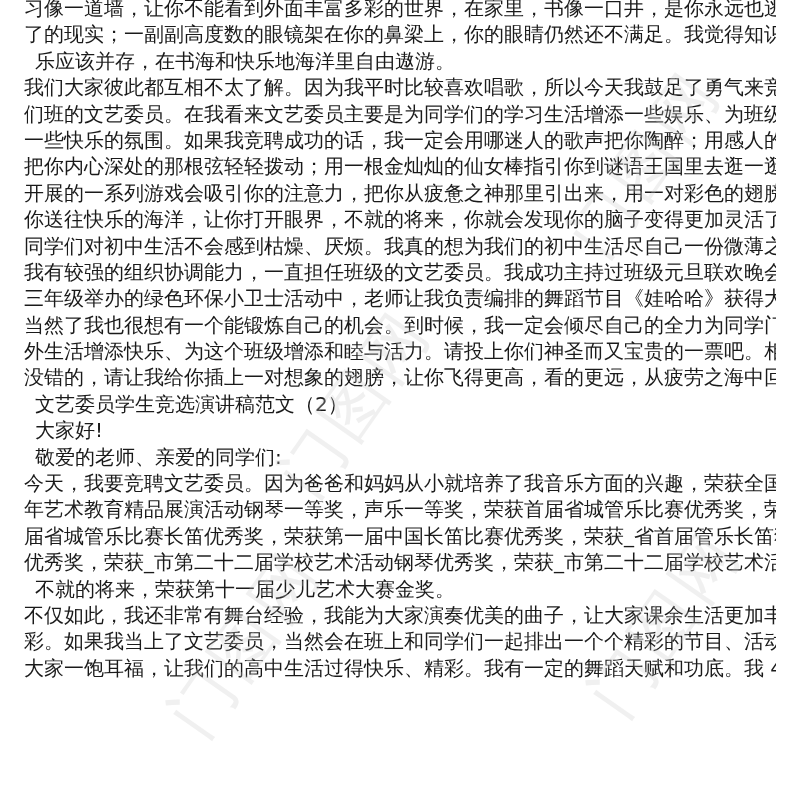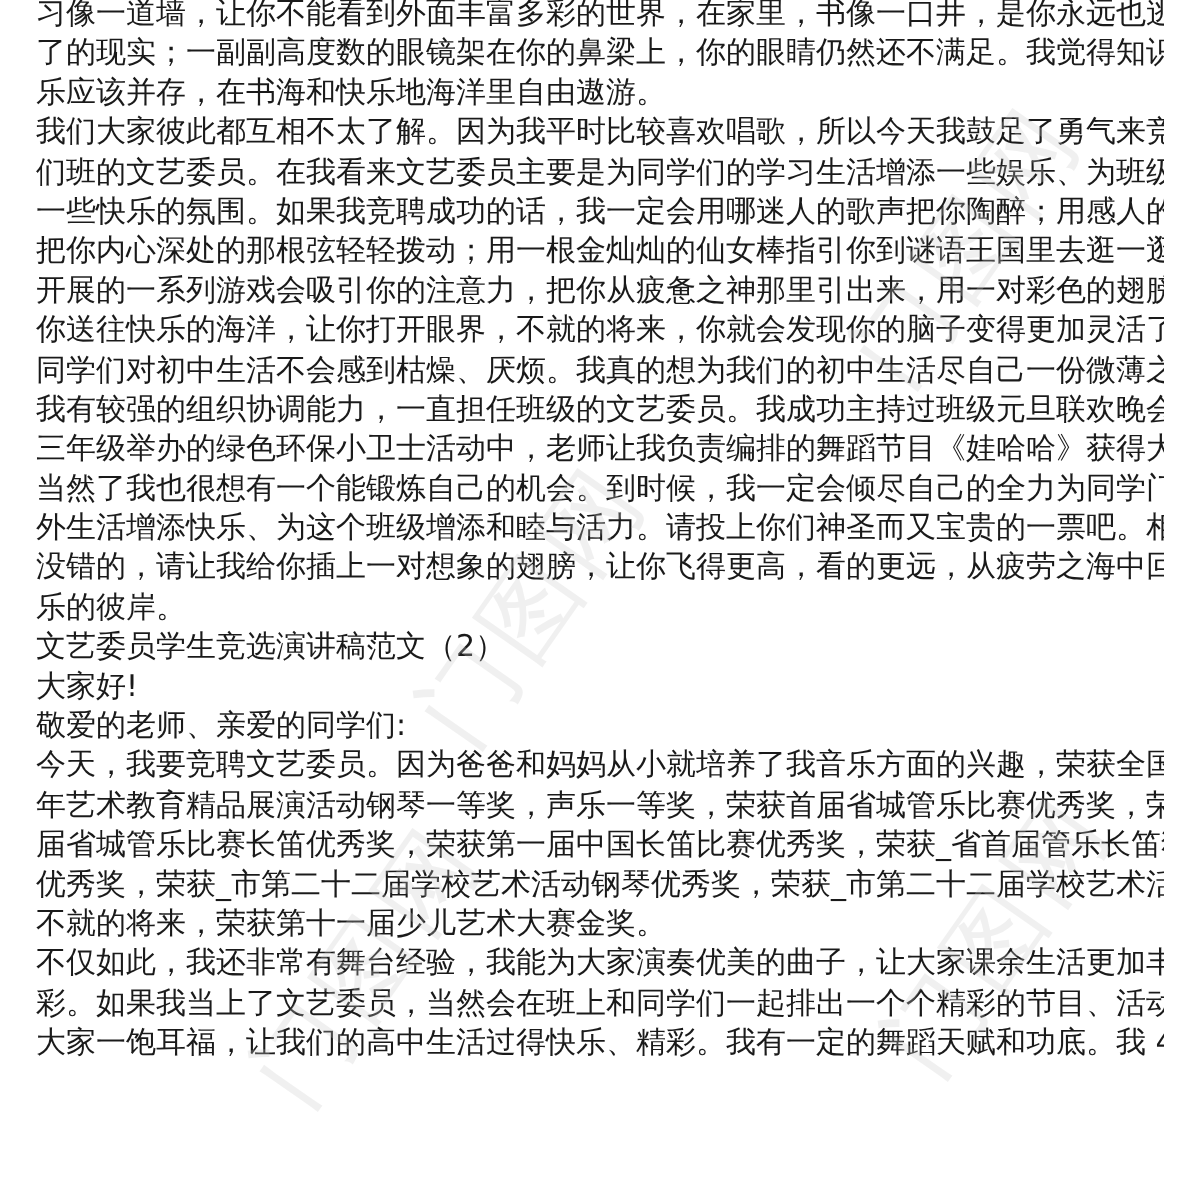--- a/index.html
+++ b/index.html
@@ -26,20 +26,21 @@
     line-height: 26.4px;
     font-size: 20px;
     white-space: nowrap;
     text-align: justify;
     text-align-last: justify;
     overflow: hidden;
     letter-spacing: 0px;
   }
   .line.short {
     text-align-last: left;
+    margin-left: 11px;
   }
   .watermark {
     position: absolute;
     font-size: 64px;
     color: rgba(200, 200, 200, 0.28);
     transform: rotate(-55deg);
     white-space: nowrap;
     pointer-events: none;
     font-family: "DejaVu Sans", sans-serif;
     letter-spacing: 6px;
@@ -57,21 +58,20 @@
   <div class="line">一些快乐的氛围。如果我竞聘成功的话，我一定会用哪迷人的歌声把你陶醉；用感人的文章</div>
   <div class="line">把你内心深处的那根弦轻轻拨动；用一根金灿灿的仙女棒指引你到谜语王国里去逛一逛。</div>
   <div class="line">开展的一系列游戏会吸引你的注意力，把你从疲惫之神那里引出来，用一对彩色的翅膀，把</div>
   <div class="line">你送往快乐的海洋，让你打开眼界，不就的将来，你就会发现你的脑子变得更加灵活了以便</div>
   <div class="line">同学们对初中生活不会感到枯燥、厌烦。我真的想为我们的初中生活尽自己一份微薄之力。</div>
   <div class="line">我有较强的组织协调能力，一直担任班级的文艺委员。我成功主持过班级元旦联欢晚会；在</div>
   <div class="line">三年级举办的绿色环保小卫士活动中，老师让我负责编排的舞蹈节目《娃哈哈》获得大家的</div>
   <div class="line">当然了我也很想有一个能锻炼自己的机会。到时候，我一定会倾尽自己的全力为同学门的课</div>
   <div class="line">外生活增添快乐、为这个班级增添和睦与活力。请投上你们神圣而又宝贵的一票吧。相信我，</div>
   <div class="line">没错的，请让我给你插上一对想象的翅膀，让你飞得更高，看的更远，从疲劳之海中回到快</div>
-  <div class="line short">乐的彼岸。</div>
   <div class="line short">文艺委员学生竞选演讲稿范文（2）</div>
   <div class="line short">大家好!</div>
   <div class="line short">敬爱的老师、亲爱的同学们:</div>
   <div class="line">今天，我要竞聘文艺委员。因为爸爸和妈妈从小就培养了我音乐方面的兴趣，荣获全国青少</div>
   <div class="line">年艺术教育精品展演活动钢琴一等奖，声乐一等奖，荣获首届省城管乐比赛优秀奖，荣获首</div>
   <div class="line">届省城管乐比赛长笛优秀奖，荣获第一届中国长笛比赛优秀奖，荣获_省首届管乐长笛独奏</div>
   <div class="line">优秀奖，荣获_市第二十二届学校艺术活动钢琴优秀奖，荣获_市第二十二届学校艺术活动</div>
   <div class="line short">不就的将来，荣获第十一届少儿艺术大赛金奖。</div>
   <div class="line">不仅如此，我还非常有舞台经验，我能为大家演奏优美的曲子，让大家课余生活更加丰富多</div>
   <div class="line">彩。如果我当上了文艺委员，当然会在班上和同学们一起排出一个个精彩的节目、活动。让</div>

